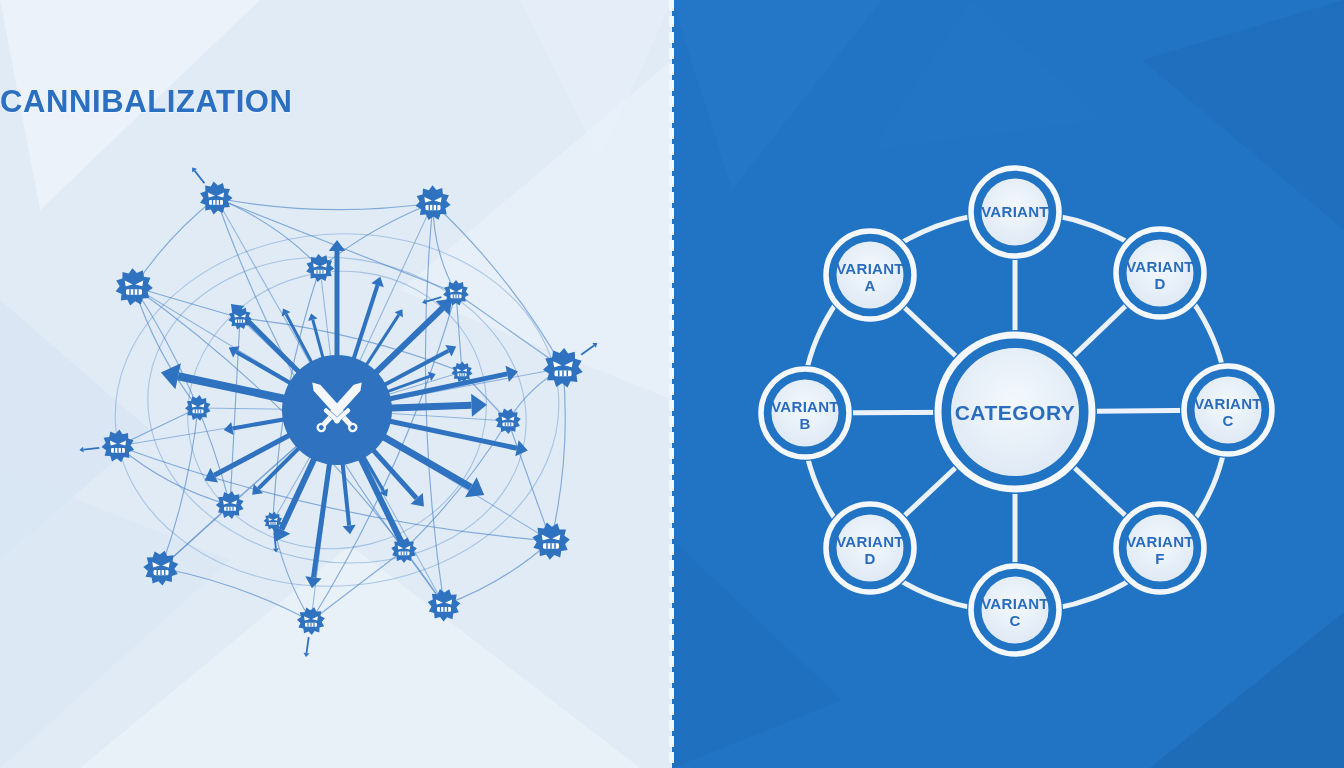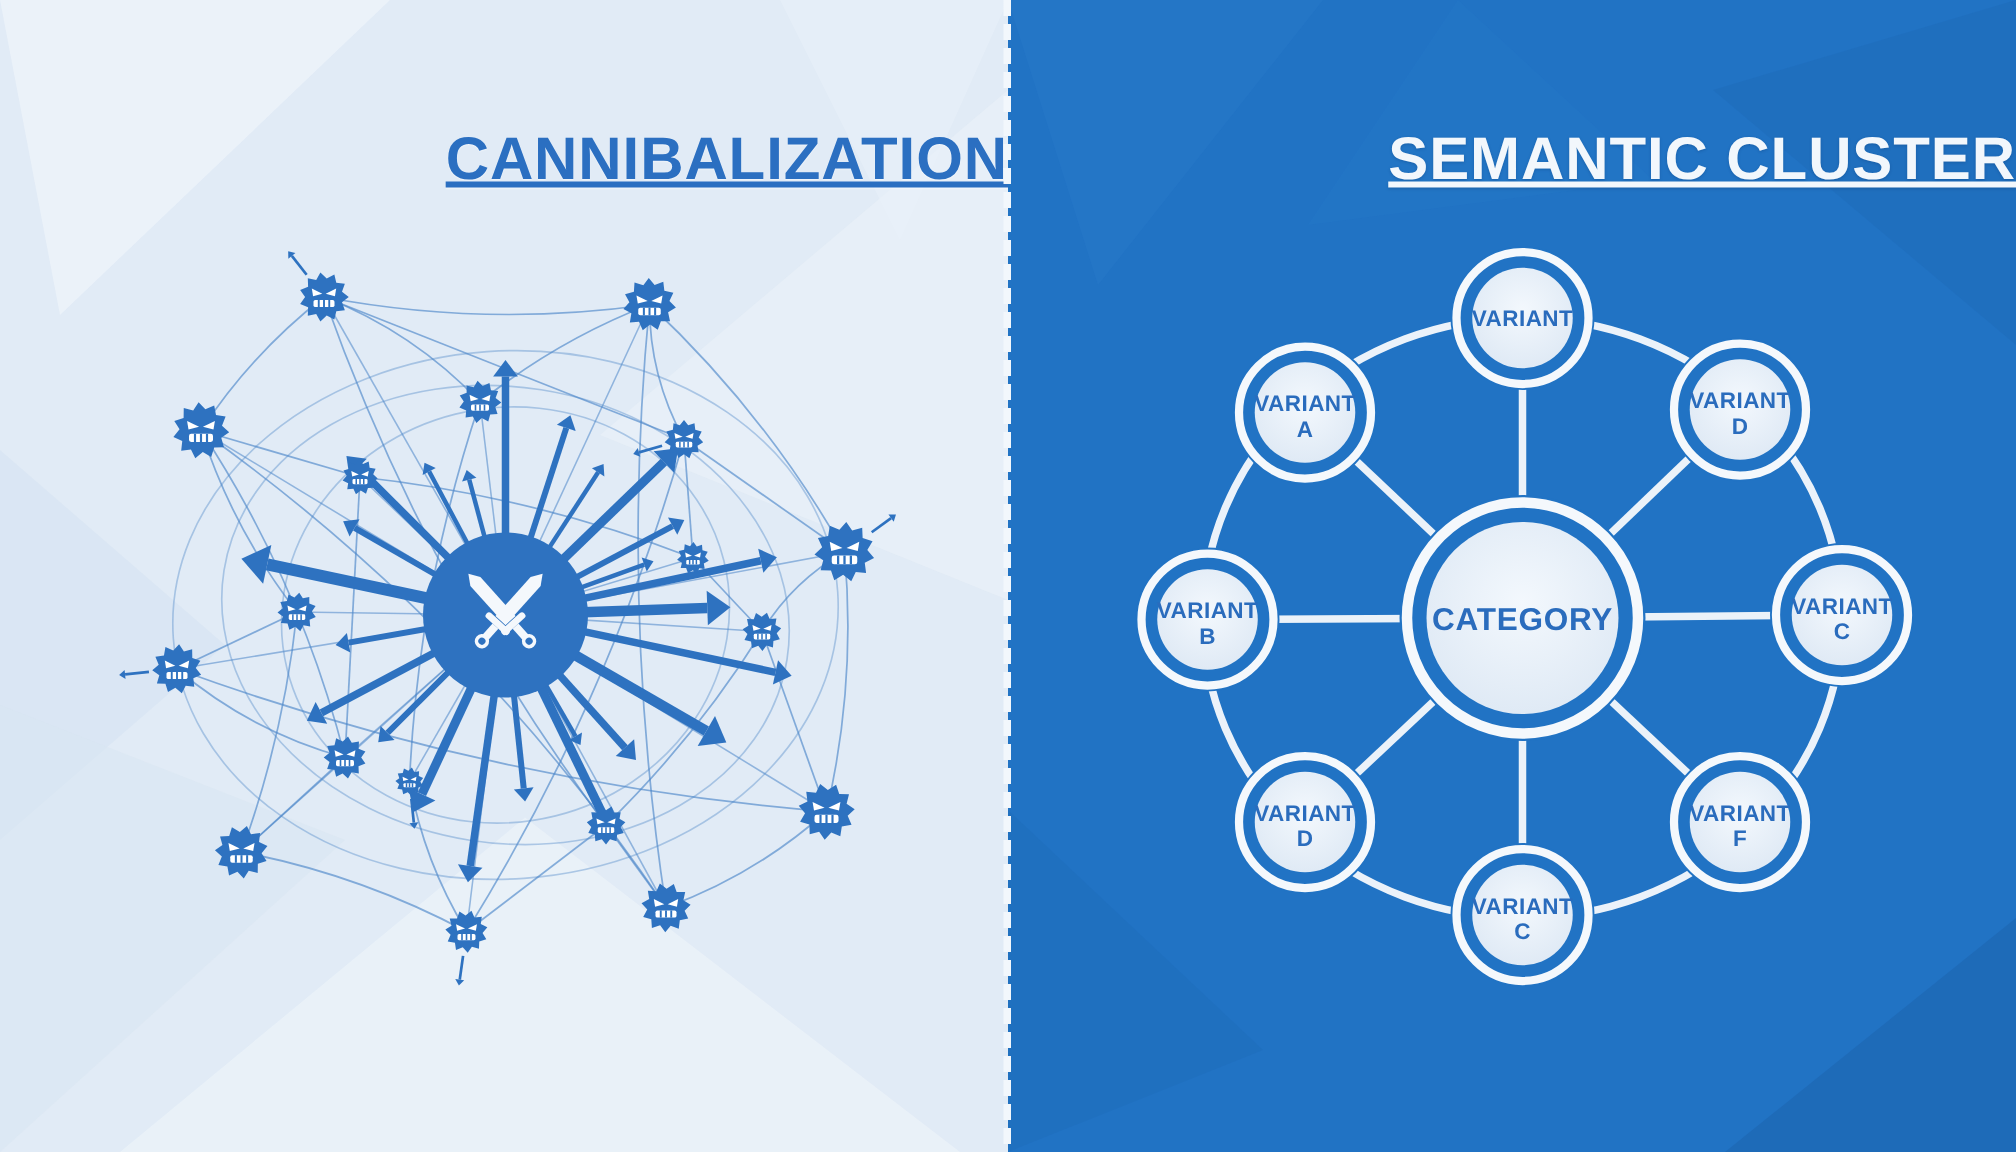--- a/index.html
+++ b/index.html
@@ -2,22 +2,22 @@
 <html><head>
 <meta charset="utf-8">
 <style>
   html,body{margin:0;padding:0;background:#9db4cc;}
   .canvas{position:relative;width:1344px;height:768px;overflow:hidden;
           font-family:"Liberation Sans",sans-serif;}
   .half{position:absolute;top:0;height:768px;width:672px;}
   .half-left{left:0;background:#e1ebf6;}
   .half-right{left:672px;background:#2173c4;}
   .half svg{position:absolute;left:0;top:0;}
-  .side-title{position:absolute;top:84px;width:672px;text-align:right;
-              font-size:40px;font-weight:bold;letter-spacing:.6px;z-index:5;text-decoration:underline;}
+  .side-title{position:absolute;top:84px;width:672px;text-align:left;
+              font-size:31px;font-weight:bold;letter-spacing:.6px;z-index:5;}
   .title-left{left:0;color:#2b6fc1;text-shadow:0 1px 1px rgba(255,255,255,.5);}
   .title-right{left:672px;color:#f2f7fc;text-shadow:0 1px 2px rgba(0,40,90,.25);}
   .divider{position:absolute;left:669px;top:0;width:5px;height:768px;z-index:6;
            background:repeating-linear-gradient(to bottom,#f2f7fc 0 11px,rgba(0,0,0,0) 11px 16px);}
   svg text{font-family:"Liberation Sans",sans-serif;font-weight:bold;}
 </style>
 </head>
 <body>
 
 <div class="canvas">
@@ -465,16 +465,15 @@
           <circle cx="198" cy="275" r="48" fill="#2173c4"></circle>
           <circle cx="198" cy="275" r="44" fill="none" stroke="#f4f8fc" stroke-width="5.5"></circle>
           <circle cx="198" cy="275" r="33.5" fill="url(#nodeFill)"></circle>
           <text x="198" y="274" text-anchor="middle" font-size="15" letter-spacing="0.3" fill="#2a6cbd">VARIANT</text>
           <text x="198" y="291" text-anchor="middle" font-size="15" letter-spacing="0.3" fill="#2a6cbd">A</text>
         </g>
       </svg>
   </div>
 
   <div class="side-title title-left">CANNIBALIZATION</div>
-  <div class="side-title title-right">SEMANTIC CLUSTER</div>
 
   <div class="divider"></div>
 </div>
 
 </body></html>

